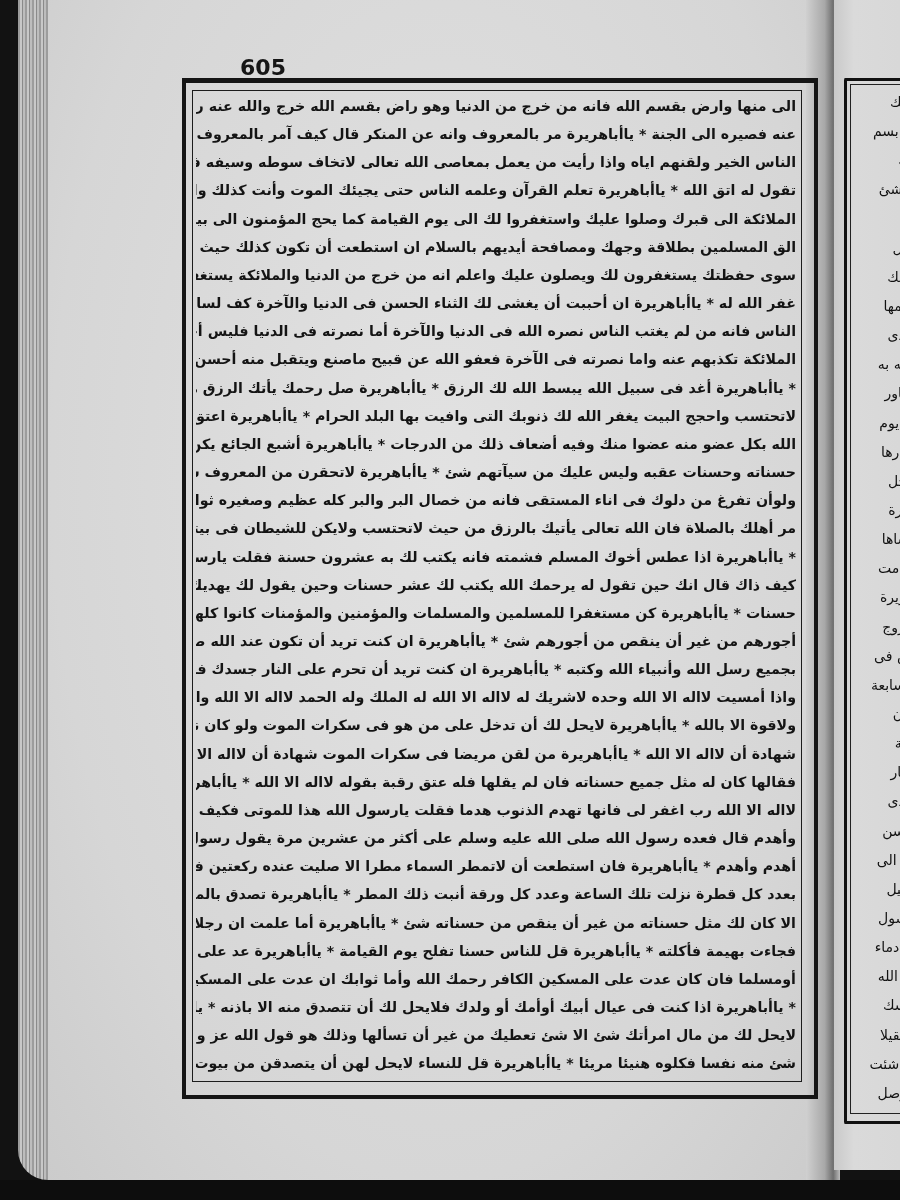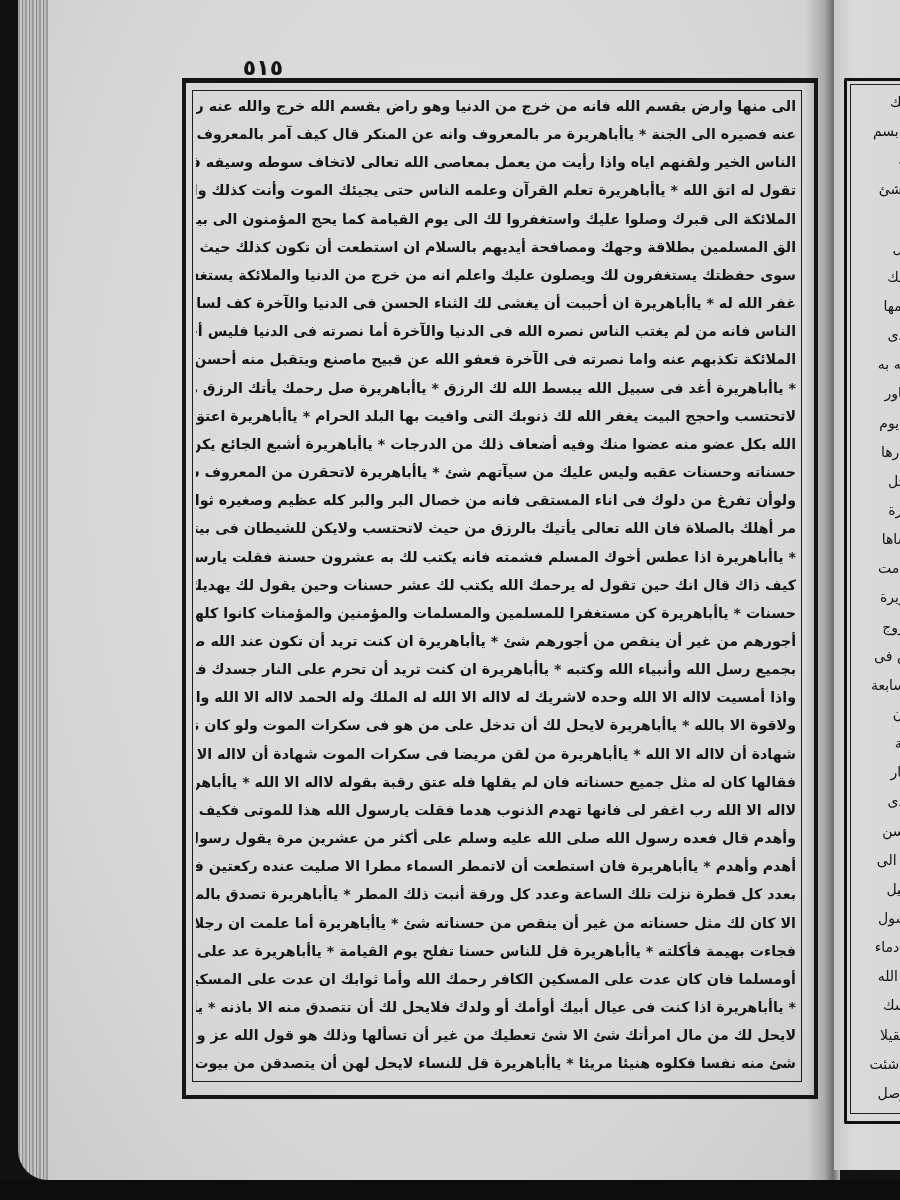--- a/index.html
+++ b/index.html
@@ -120,21 +120,21 @@
       <div style="height: 29.1429px; line-height: 29.1429px;">ك الله</div>
       <div style="height: 29.1429px; line-height: 29.1429px;">فسك</div>
       <div style="height: 29.1429px; line-height: 29.1429px;">ومقيلا</div>
       <div style="height: 29.1429px; line-height: 29.1429px;">ن شئت</div>
       <div style="height: 29.1429px; line-height: 29.1429px;">فوصل</div>
     </div>
 </div>
 
 <div class="bottom-dark"></div>
 
-<div class="page-number">٥١٥</div>
+<div class="page-number">605</div>
 
 <div class="frame-outer"></div>
 <div class="frame-inner"></div>
 
 <div class="text-block" id="text-block">
     <div class="text-line" style="height: 28.1714px; line-height: 28.1714px;">الى منها وارض بقسم الله فانه من خرج من الدنيا وهو راض بقسم الله خرج والله عنه راض ومن رضى الله</div>
     <div class="text-line" style="height: 28.1714px; line-height: 28.1714px;">عنه فصيره الى الجنة * ياأباهريرة مر بالمعروف وانه عن المنكر قال كيف آمر بالمعروف وأنه عن المنكر قال علم</div>
     <div class="text-line" style="height: 28.1714px; line-height: 28.1714px;">الناس الخير ولقنهم اياه واذا رأيت من يعمل بمعاصى الله تعالى لاتخاف سوطه وسيفه فلايحل أن تجاوزه حتى</div>
     <div class="text-line" style="height: 28.1714px; line-height: 28.1714px;">تقول له اتق الله * ياأباهريرة تعلم القرآن وعلمه الناس حتى يجيئك الموت وأنت كذلك وان كنت كذلك جاءت</div>
     <div class="text-line" style="height: 28.1714px; line-height: 28.1714px;">الملائكة الى قبرك وصلوا عليك واستغفروا لك الى يوم القيامة كما يحج المؤمنون الى بيت الله عز وجل * ياأباهريرة</div>

